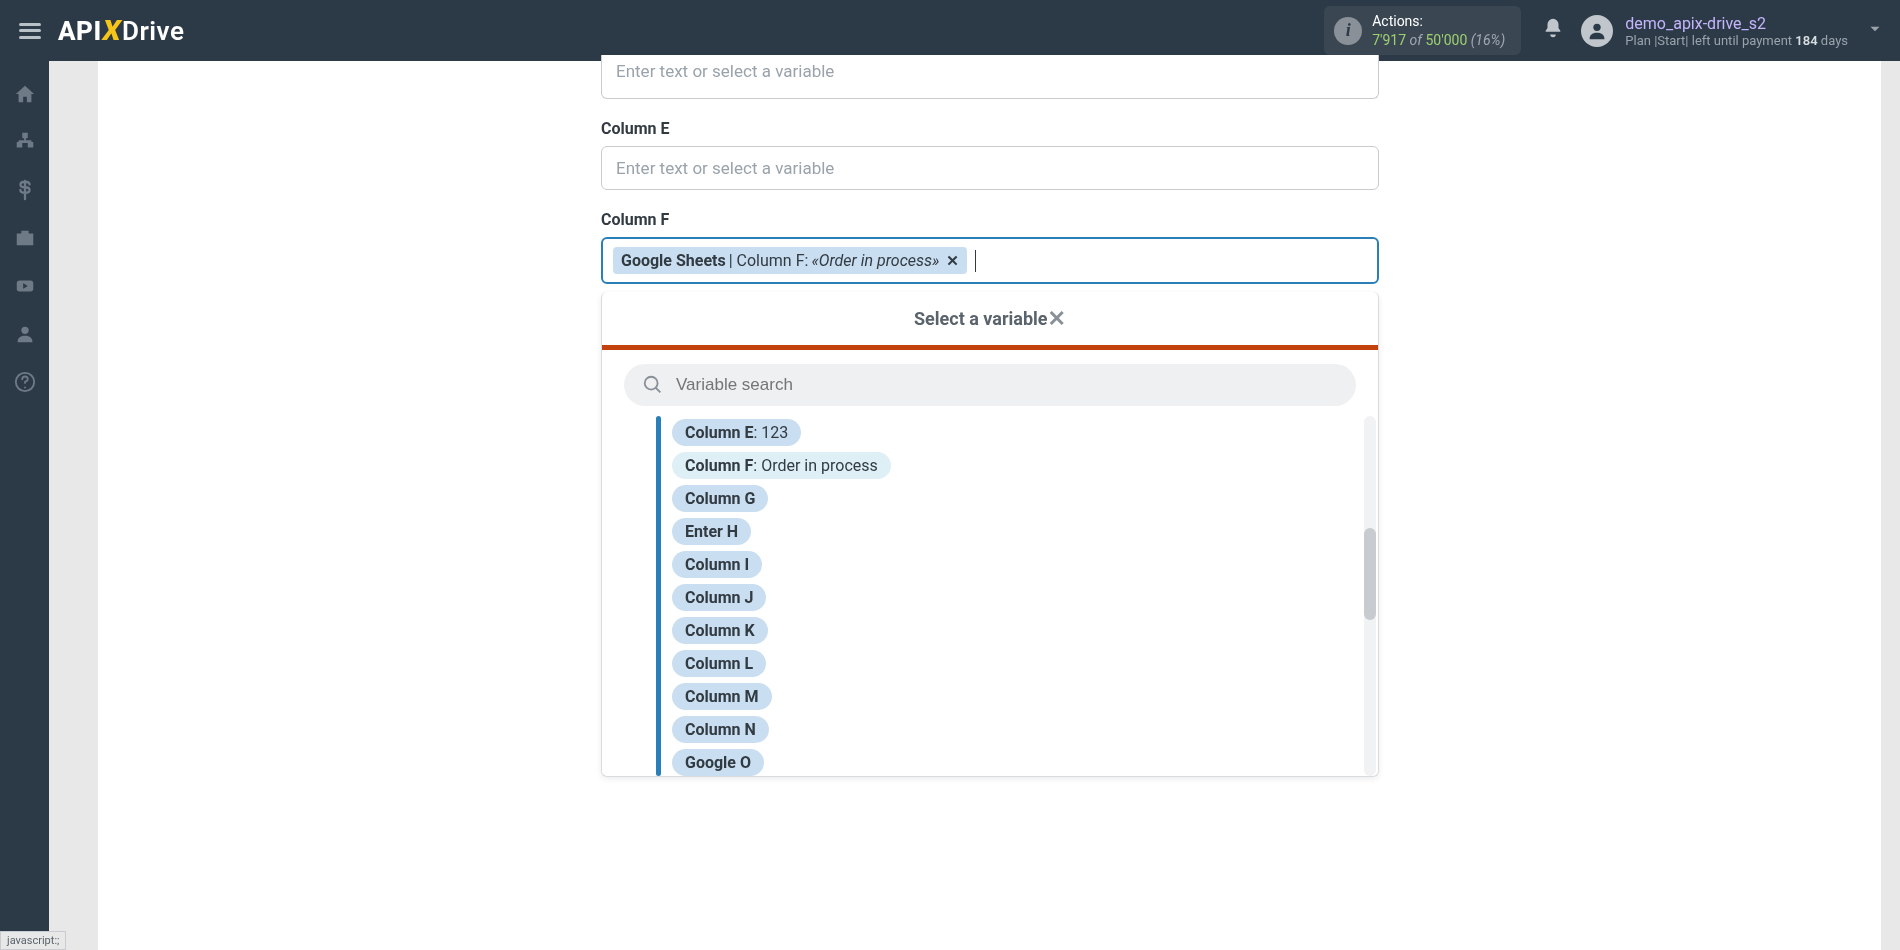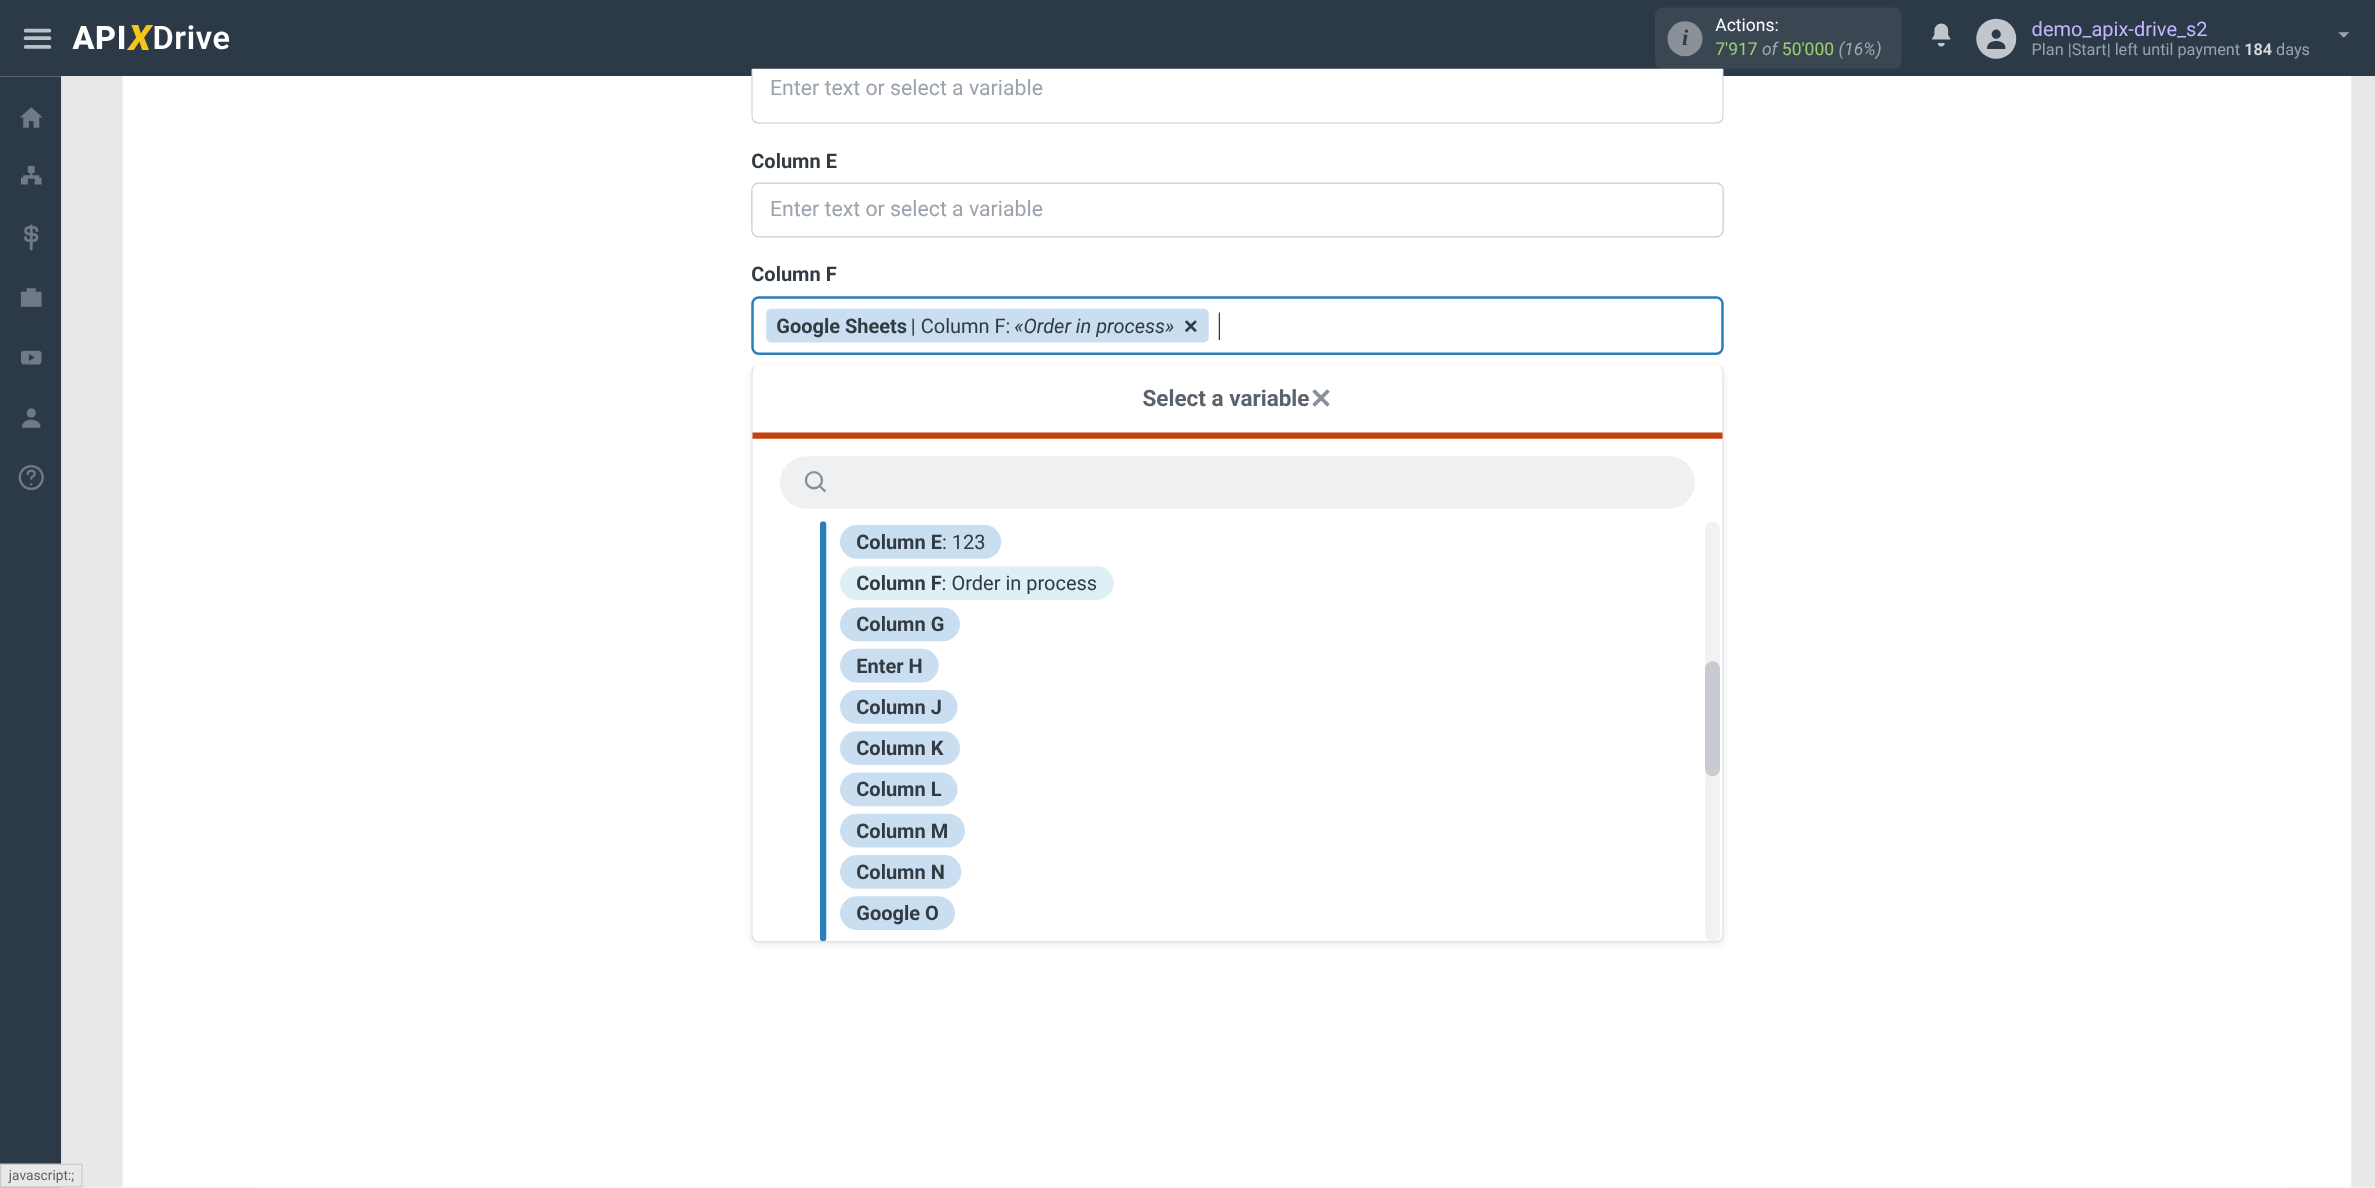--- a/index.html
+++ b/index.html
@@ -181,29 +181,31 @@
         <div class="dropdown">
           <div class="dd-header">
             <div class="dd-title">Select a variable</div>
             <div class="dd-close">✕</div>
           </div>
           <div class="dd-search">
             <svg viewBox="0 0 24 24">
                 <circle cx="10" cy="10" r="7" fill="none" stroke="#8a9098" stroke-width="2"></circle>
                 <path d="M15 15l5 5" stroke="#8a9098" stroke-width="2"></path>
               </svg>
+            <input type="text" placeholder="Variable search" style="">
           </div>
           <div class="dd-list-wrap">
             <div class="scroll-track"></div>
             <div class="scroll-thumb" style="top:112px;height:92px;"></div>
             <div id="dd-options">
                 <div class="dd-row"><span class="dd-option"><span class="col">Column E</span><span class="val">: 123</span></span></div>
                 <div class="dd-row"><span class="dd-option hl"><span class="col">Column F</span><span class="val">: Order in process</span></span></div>
                 <div class="dd-row"><span class="dd-option"><span class="col">Column G</span></span></div>
                 <div class="dd-row"><span class="dd-option"><span class="col">Enter H</span></span></div>
+                <div class="dd-row"><span class="dd-option"><span class="col">Column I</span></span></div>
                 <div class="dd-row"><span class="dd-option"><span class="col">Column J</span></span></div>
                 <div class="dd-row"><span class="dd-option"><span class="col">Column K</span></span></div>
                 <div class="dd-row"><span class="dd-option"><span class="col">Column L</span></span></div>
                 <div class="dd-row"><span class="dd-option"><span class="col">Column M</span></span></div>
                 <div class="dd-row"><span class="dd-option"><span class="col">Column N</span></span></div>
                 <div class="dd-row"><span class="dd-option"><span class="col">Google O</span></span></div>
               </div>
           </div>
         </div>
       </div>

